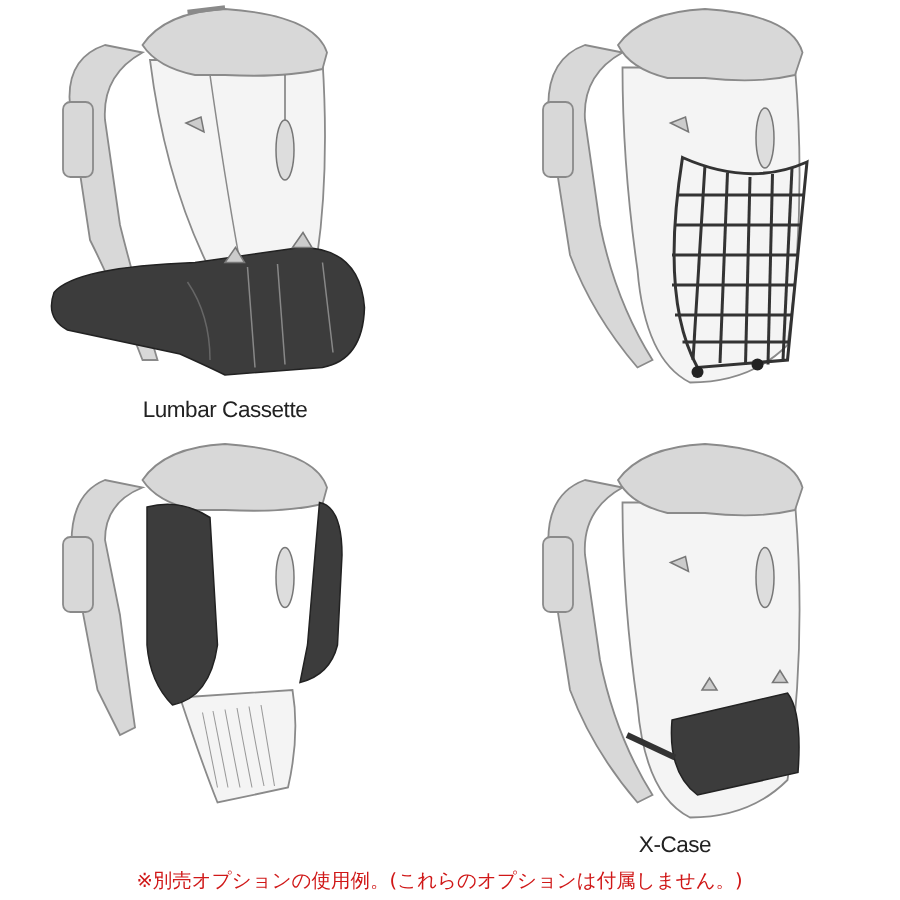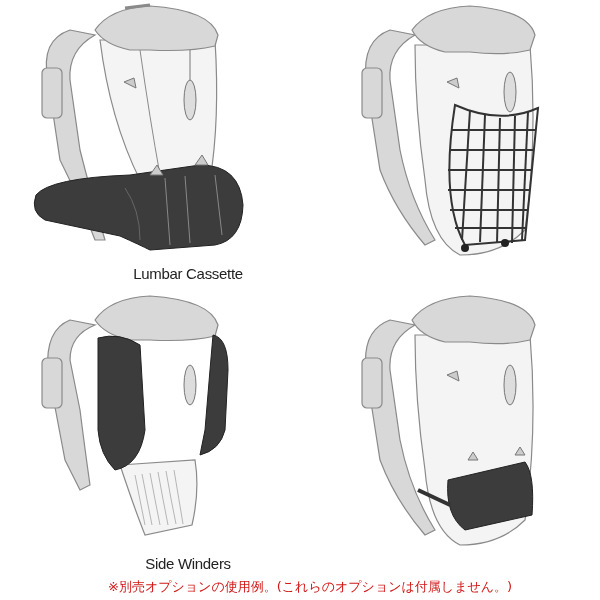--- a/index.html
+++ b/index.html
@@ -1,20 +1,20 @@
 <!DOCTYPE html>
 <html><head>
 <meta charset="utf-8">
 <style>
   html, body { margin: 0; padding: 0; background: #ffffff; }
   body { width: 600px; height: 600px; position: relative; overflow: hidden; font-family: "DejaVu Sans", sans-serif; }
   .panel { position: absolute; width: 300px; height: 290px; }
   .panel svg { position: absolute; left: 0; top: 0; }
-  .caption { position: absolute; width: 300px; left: 0; text-align: center; font-family: "Liberation Sans", sans-serif; font-size: 15px; color: #222; letter-spacing: -0.3px; margin-left: 38px; }
-  .note { position: absolute; left: 108px; top: 578px; font-size: 13px; color: #d01818; white-space: nowrap; font-family: "DejaVu Sans", sans-serif; }
+  .caption { position: absolute; width: 300px; left: 0; text-align: center; font-family: "Liberation Sans", sans-serif; font-size: 15px; color: #222; letter-spacing: -0.3px; }
+  .note { position: absolute; left: 91px; top: 578px; font-size: 13px; color: #d01818; white-space: nowrap; font-family: "DejaVu Sans", sans-serif; }
 </style>
 </head>
 <body>
 
 <div class="panel" style="left:0;top:0;">
   <svg width="300" height="290">
 
     <path d="M70,30 Q40,40 48,80 L60,160 Q80,200 95,240 L105,240 Q90,190 80,150 L70,80 Q68,50 95,35 Z" fill="#d8d8d8" stroke="#8a8a8a" stroke-width="1.2"></path>
     <rect x="42" y="68" width="20" height="50" rx="5" fill="#d8d8d8" stroke="#8a8a8a" stroke-width="1.2"></rect>
 
@@ -77,31 +77,31 @@
       <path d="M150,183 Q155,210 160,235"></path>
         <path d="M158,182 Q163,210 168,235"></path>
       <path d="M166,181 Q171,210 176,234"></path>
         <path d="M174,180 Q179,210 183,234"></path>
     </g>
     <ellipse cx="190" cy="95" rx="6" ry="20" fill="#ddd" stroke="#777" stroke-width="1"></ellipse>
 
     <path d="M98,48 Q120,42 140,55 L145,140 Q140,175 115,180 Q100,165 98,140 Z" fill="#3c3c3c" stroke="#222" stroke-width="1"></path>
     <path d="M213,45 Q228,48 228,80 L225,140 Q220,160 200,165 L205,140 L210,80 Z" fill="#3c3c3c" stroke="#222" stroke-width="1"></path>
   </svg>
-  <div class="caption" style="top:265px;">Side Winders</div>
 </div>
 
 <div class="panel" style="left:300px;top:290px;">
   <svg width="300" height="290">
     <path d="M90,30 Q62,40 66,80 L80,170 Q95,210 125,245 L135,240 Q110,200 100,150 L90,80 Q88,50 115,35 Z" fill="#d8d8d8" stroke="#8a8a8a" stroke-width="1.2"></path>
     <rect x="62" y="68" width="20" height="50" rx="5" fill="#d8d8d8" stroke="#8a8a8a" stroke-width="1.2"></rect>
     <path d="M115,45 L230,45 Q238,140 225,230 Q200,255 160,255 Q130,240 125,180 Q115,110 115,45 Z" fill="#f4f4f4" stroke="#8a8a8a" stroke-width="1.2"></path>
     <path d="M112,30 Q128,8 170,6 Q228,10 235,35 L230,50 Q205,56 170,52 L145,52 Q120,46 112,30 Z" fill="#d8d8d8" stroke="#8a8a8a" stroke-width="1.2"></path>
     <path d="M147,85 l10,-4 l2,10 z" fill="#ccc" stroke="#777" stroke-width="1"></path>
     <ellipse cx="210" cy="95" rx="6" ry="20" fill="#ddd" stroke="#777" stroke-width="1"></ellipse>
 
     <path d="M148,190 L225,172 Q235,185 232,225 L165,240 Q145,225 148,190 Z" fill="#3c3c3c" stroke="#222" stroke-width="1"></path>
     <line x1="118" y1="200" x2="150" y2="215" stroke="#333" stroke-width="4"></line>
     <path d="M168,170 l5,-8 l5,8 z M215,165 l5,-8 l5,8 z" fill="#ccc" stroke="#777" stroke-width="1"></path>
   </svg>
+  <div class="caption" style="top:265px;">X-Case</div>
 </div>
 
 <div class="note">※別売オプションの使用例。(これらのオプションは付属しません。)</div>
 
 </body></html>

